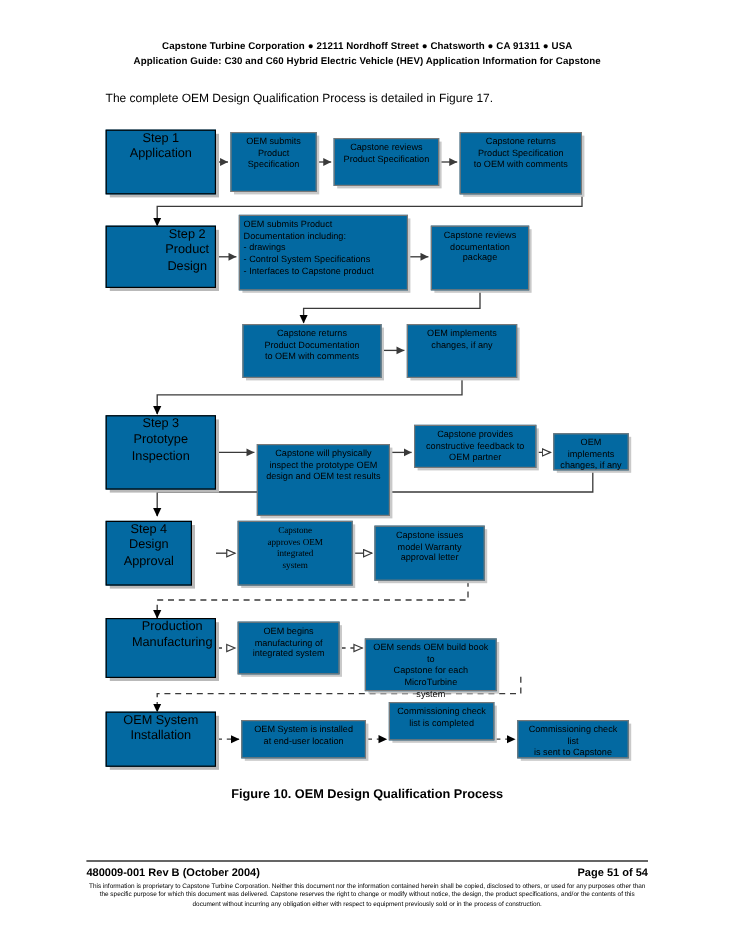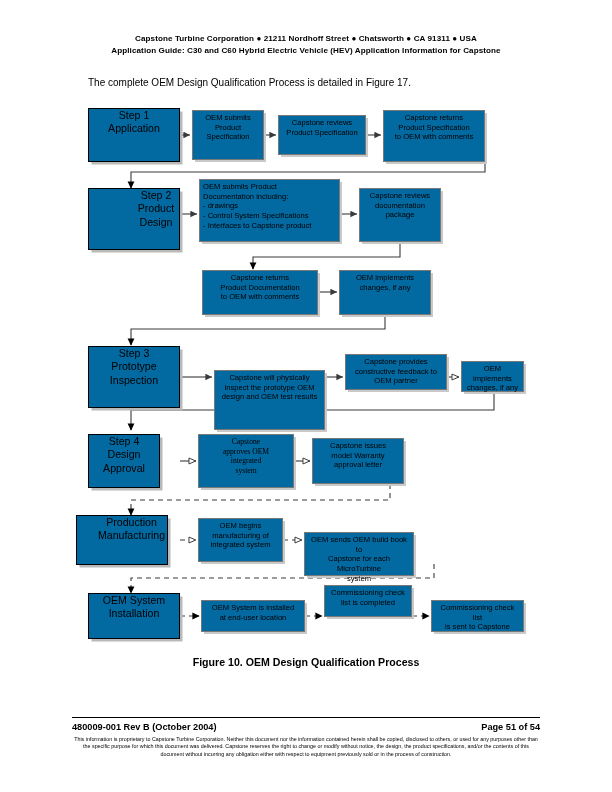--- a/index.html
+++ b/index.html
@@ -153,21 +153,21 @@
     <div class="box sub" style="left:278px;top:115px;width:88px;height:40px;">
       <span class="txt" style="white-space:pre-line;">Capstone reviews
 Product Specification</span>
     </div>
     <div class="box sub" style="left:383px;top:110px;width:102px;height:52px;">
       <span class="txt" style="white-space:pre-line;">Capstone returns
 Product Specification
 to OEM with comments</span>
     </div>
 
-    <div class="box step" style="left:88px;top:188px;width:92px;height:62px;padding-left:44px;">
+    <div class="box step" style="left:88px;top:188px;width:92px;height:52px;padding-left:44px;">
       <span class="txt" style="white-space:pre-line;">Step 2
 Product Design</span>
     </div>
     <div class="box sub left" style="left:199px;top:179px;width:141px;height:63px;">
       <span class="txt">OEM submits Product
 Documentation including:
 - drawings
 - Control System Specifications
 - Interfaces to Capstone product</span>
     </div>
@@ -215,21 +215,21 @@
 approves OEM
 integrated
 system</span>
     </div>
     <div class="box sub" style="left:312px;top:438px;width:92px;height:46px;">
       <span class="txt" style="white-space:pre-line;">Capstone issues
 model Warranty
 approval letter</span>
     </div>
 
-    <div class="box step" style="left:76px;top:515px;width:92px;height:50px;padding-left:19px;">
+    <div class="box step" style="left:88px;top:515px;width:92px;height:50px;padding-left:19px;">
       <span class="txt" style="white-space:pre-line;">Production
 Manufacturing</span>
     </div>
     <div class="box sub" style="left:198px;top:518px;width:85px;height:44px;">
       <span class="txt" style="white-space:pre-line;">OEM begins
 manufacturing of
 integrated system</span>
     </div>
     <div class="box sub" style="left:304px;top:532px;width:110px;height:44px;">
       <span class="txt" style="white-space:pre-line;">OEM sends OEM build book to

